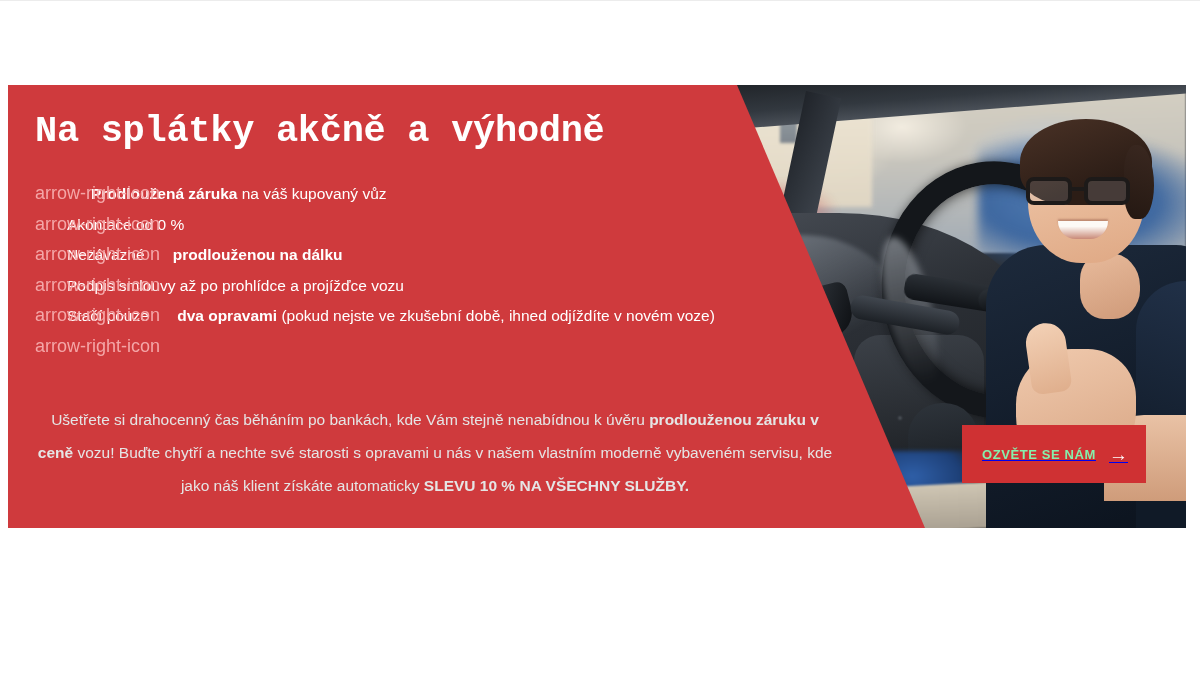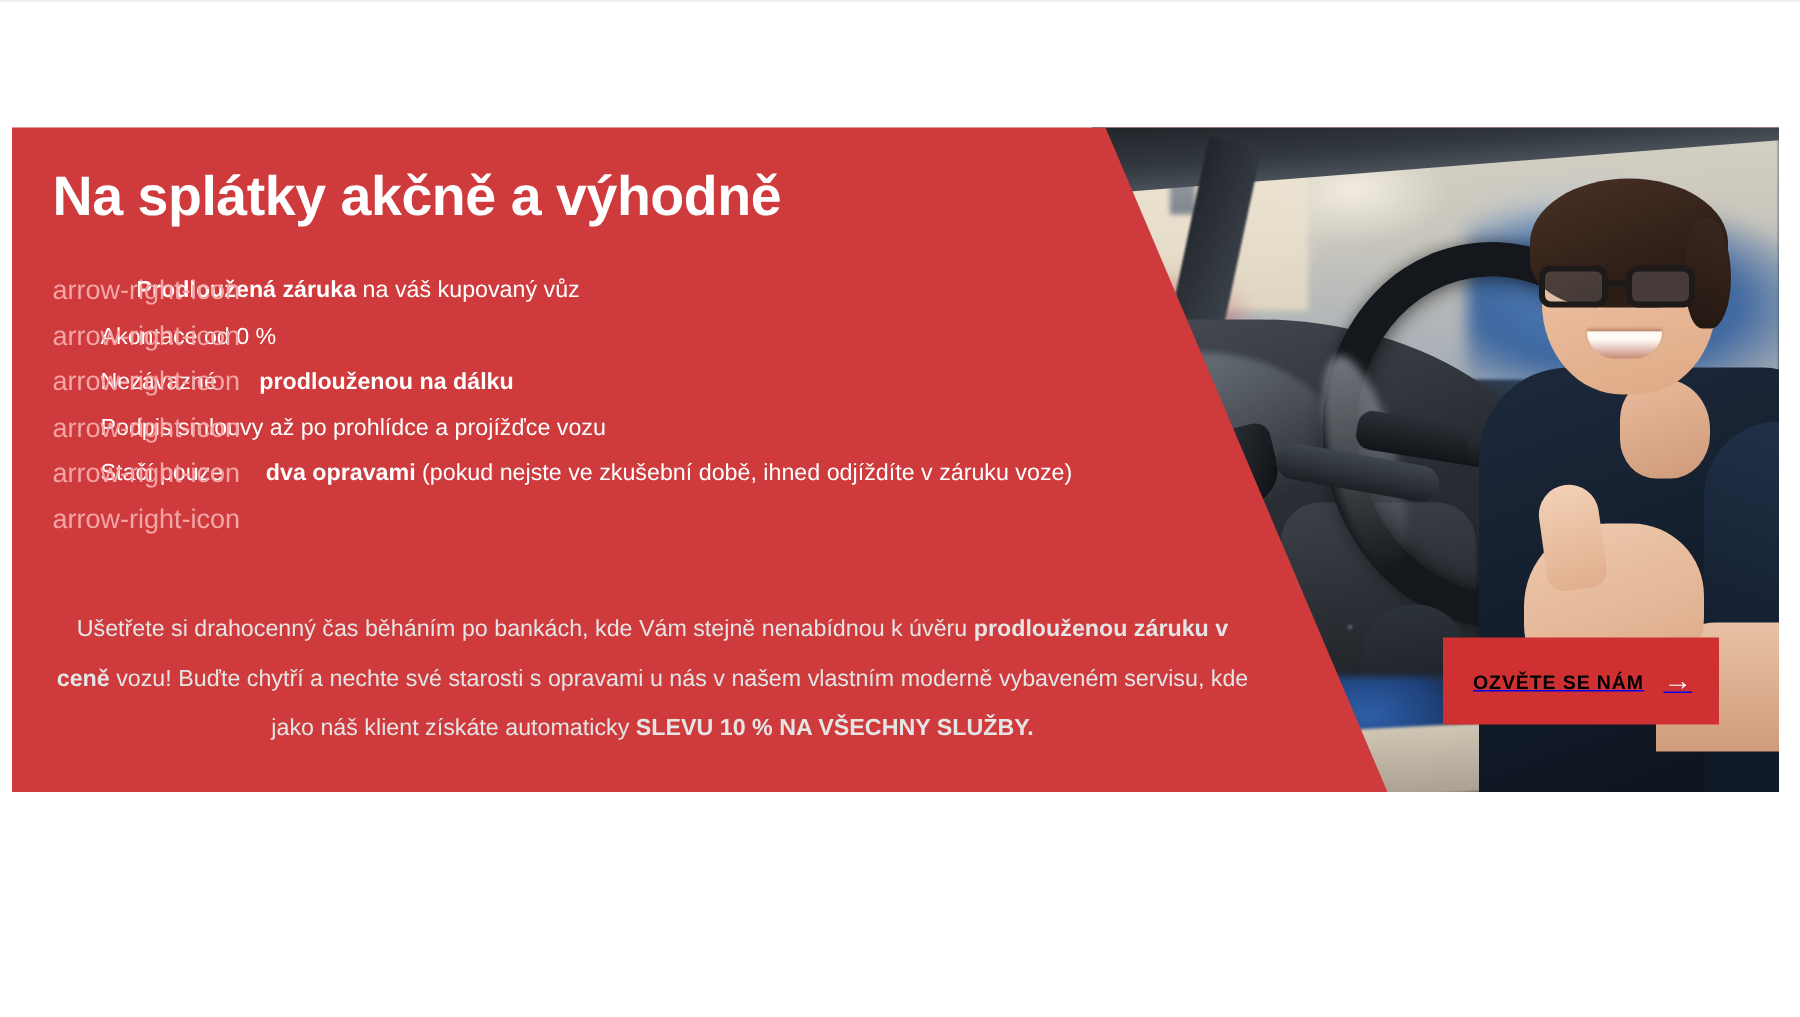--- a/index.html
+++ b/index.html
@@ -313,20 +313,21 @@
 
   .headline {
     position: absolute;
     left: 27px;
     top: 25px;
     color: #ffffff;
     font-size: 37px;
     font-weight: 700;
     letter-spacing: -0.3px;
     white-space: nowrap;
+    font-family: Liberation Mono, monospace;
   }
 
   .bullets {
     position: absolute;
     left: 27px;
     top: 100px;
     width: 800px;
     list-style: none;
   }
   .bullet {
@@ -369,21 +370,21 @@
     height: 58px;
     background: #cf3133;
     display: flex;
     align-items: center;
     justify-content: space-between;
     padding: 0 18px 0 20px;
     cursor: pointer;
     border: none;
   }
   .cta-label {
-    color: #000000;
+    color: #86efac;
     font-size: 13px;
     font-weight: 700;
     letter-spacing: .6px;
     white-space: nowrap;
   }
   .cta-arrow {
     color: #ffffff;
     font-size: 19px;
     line-height: 1;
   }
@@ -459,21 +460,21 @@
         <li class="bullet">
           <span class="arrow">arrow-right-icon</span>
           <span>Nezávazné </span><b>prodlouženou na dálku</b>
         </li>
         <li class="bullet">
           <span class="arrow">arrow-right-icon</span>
           <span>Podpis smlouvy až po prohlídce a projížďce vozu</span>
         </li>
         <li class="bullet">
           <span class="arrow">arrow-right-icon</span>
-          <span>Stačí pouze </span><b>dva opravami</b><span> (pokud nejste ve zkušební době, ihned odjíždíte v záruku voze)</span>
+          <span>Stačí pouze </span><b>dva opravami</b><span> (pokud nejste ve zkušební době, ihned odjíždíte v novém voze)</span>
         </li>
         <li class="bullet">
           <span class="arrow">arrow-right-icon</span>
         </li>
       </ul>
 
       <p class="paragraph"><span>Ušetřete si drahocenný čas běháním po bankách, kde Vám stejně nenabídnou k úvěru </span><b>prodlouženou záruku v ceně</b><span> vozu! Buďte chytří a nechte své starosti s opravami u nás v našem vlastním moderně vybaveném servisu, kde jako náš klient získáte automaticky </span><b>SLEVU 10 % NA VŠECHNY SLUŽBY.</b></p>
     </div>
 
     <a class="cta" href="#">

